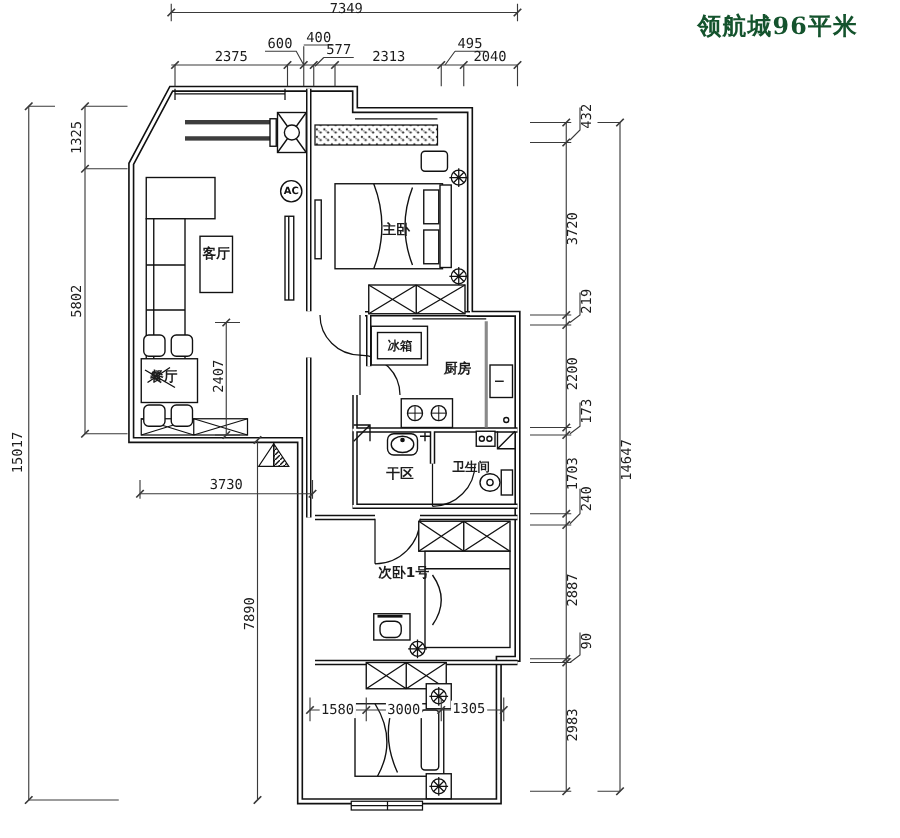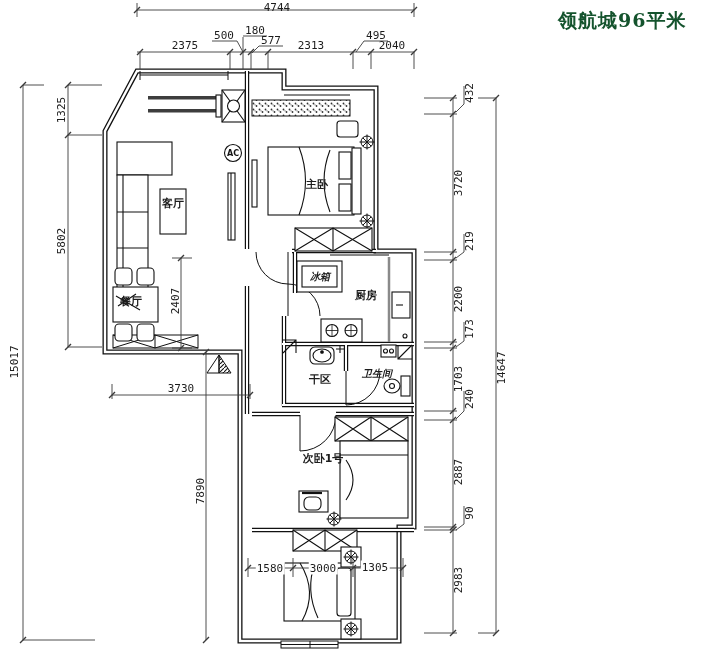--- a/index.html
+++ b/index.html
@@ -4,21 +4,21 @@
 <style>
   html,body{margin:0;padding:0;background:#fff;}
   .stage{position:relative;width:720px;height:670px;background:#fff;overflow:hidden;
          font-family:"DejaVu Sans","Liberation Sans",sans-serif;color:#111;}
   svg{position:absolute;left:0;top:0;}
   .hdim,.vdim,.room{position:absolute;white-space:nowrap;color:#1c1c1c;}
   .hdim{font:11px "DejaVu Sans Mono","Liberation Mono",monospace;transform:translate(-50%,-50%);}
   .vdim{font:11px "DejaVu Sans Mono","Liberation Mono",monospace;transform:translate(-50%,-50%) rotate(-90deg);}
   .bgw{background:#fff;padding:0 1px;}
   .room{font:bold 11px "DejaVu Sans","Liberation Sans",sans-serif;transform:translate(-50%,-50%);text-align:right;}
-  .room.sm{font-size:10px;font-style:italic;}
+  .room.sm{font-size:10px;}
   .ac{position:absolute;font:bold 8px "DejaVu Sans",sans-serif;transform:translate(-50%,-50%);}
   .title{position:absolute;left:558px;top:8px;width:150px;font:bold 19px "DejaVu Serif","Liberation Serif",serif;
          color:#14532d;letter-spacing:1px;}
 </style>
 </head>
 <body>
 
 <div class="stage">
 
 <svg width="720" height="670" viewBox="0 0 720 670">
@@ -182,24 +182,24 @@
       M203,355 L209,349 M203,643 L209,637
       M245,571 L251,565 M290,571 L296,565 M350,571 L356,565 M400,571 L406,565"></path>
 
     <path d="M212,41 H237 L243,52 M243,37 V52 M243,36 H267 M259,46 L252,53 M259,46 H283 M364,41 H388 M364,41 L356,52
       M464,86 V104 L456,112 M464,234 V252 L456,258 M464,322 V341 L456,347 M464,391 V411 L456,419 M464,506 V524 L456,530"></path>
   </g>
 </svg>
 
   <div class="title">领航城96平米</div>
 
-  <span class="hdim" style="left:277px;top:7px">4744</span>
+  <span class="hdim" style="left:277px;top:7px">7349</span>
   <span class="hdim" style="left:185px;top:45px">2375</span>
-  <span class="hdim" style="left:224px;top:35px">500</span>
-  <span class="hdim" style="left:255px;top:30px">180</span>
+  <span class="hdim" style="left:224px;top:35px">600</span>
+  <span class="hdim" style="left:255px;top:30px">400</span>
   <span class="hdim" style="left:271px;top:40px">577</span>
   <span class="hdim" style="left:311px;top:45px">2313</span>
   <span class="hdim" style="left:376px;top:35px">495</span>
   <span class="hdim" style="left:392px;top:45px">2040</span>
 
   <span class="vdim" style="left:14px;top:362px">15017</span>
   <span class="vdim" style="left:61px;top:110px">1325</span>
   <span class="vdim" style="left:61px;top:241px">5802</span>
   <span class="vdim" style="left:175px;top:301px">2407</span>
 

